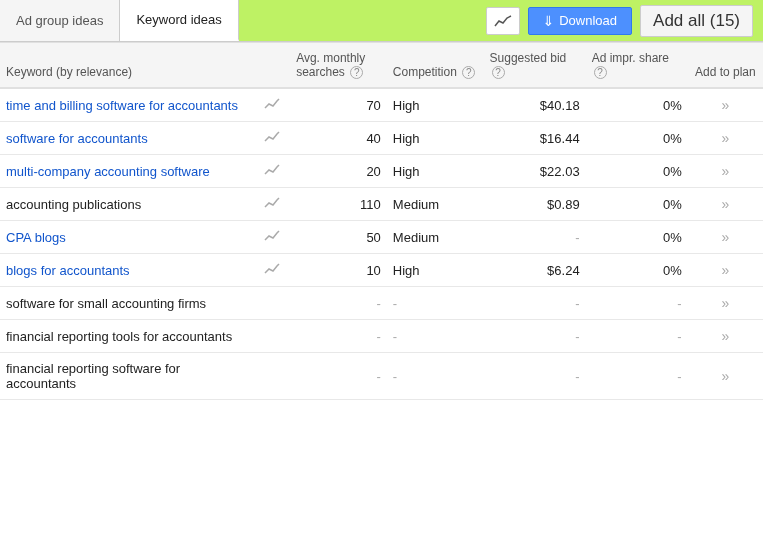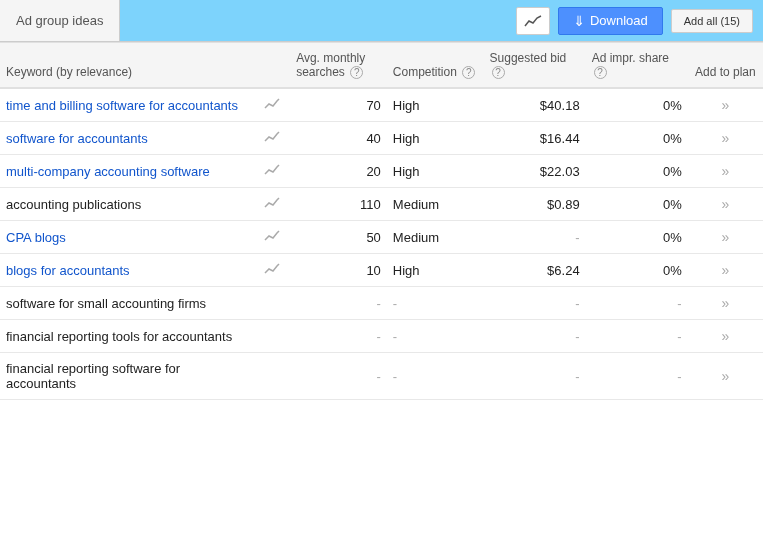--- a/index.html
+++ b/index.html
@@ -9,21 +9,21 @@
       color: #222;
       background: #fff;
       width: 763px;
     }
 
     
     .top-bar {
       display: flex;
       align-items: stretch;
       border-bottom: 1px solid #ccc;
-      background: #7dd3fc;
+      background: #bef264;
       height: 42px;
     }
     .tab {
       display: flex;
       align-items: center;
       padding: 0 16px;
       cursor: pointer;
       font-size: 13px;
       color: #555;
       border-right: 1px solid #ccc;
@@ -69,21 +69,21 @@
     }
     .add-all-btn {
       display: flex;
       align-items: center;
       padding: 5px 12px;
       background: #f5f5f5;
       color: #333;
       border: 1px solid #ccc;
       border-radius: 2px;
       cursor: pointer;
-      font-size: 11px;
+      font-size: 17px;
       white-space: nowrap;
     }
 
     
     .table-container {
       width: 100%;
       overflow: auto;
     }
     table {
       width: 100%;
@@ -158,20 +158,23 @@
     .download-arrow {
       font-size: 14px;
     }
   </style>
 </head>
 <body>
 
 <div class="top-bar">
   <div class="tab" id="tab-ad-group">
     <span>Ad group ideas</span>
+  </div>
+  <div class="tab active" id="tab-keyword">
+    <span>Keyword ideas</span>
   </div>
   <div class="tab-spacer"></div>
   <div class="top-actions">
     <div class="chart-icon-btn">
       <svg width="18" height="14" viewBox="0 0 18 14">
         <polyline points="1,12 5,7 9,9 13,4 17,2" fill="none" stroke="#555" stroke-width="1.5"></polyline>
       </svg>
     </div>
     <button class="download-btn">
       <span class="download-arrow">⇓</span>

